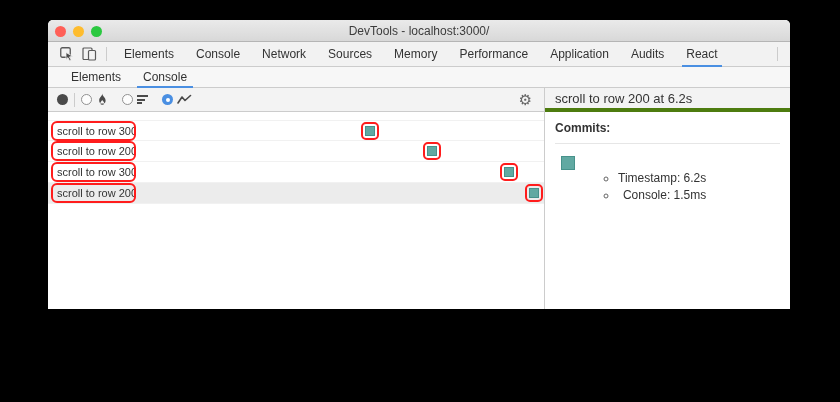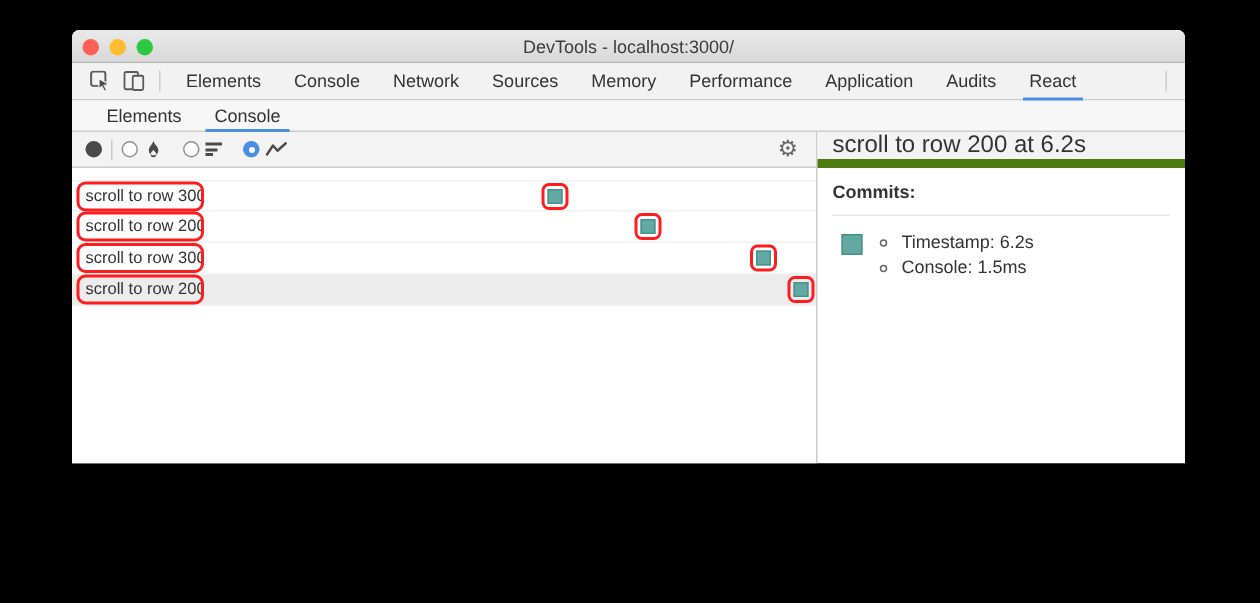--- a/index.html
+++ b/index.html
@@ -85,29 +85,29 @@
     font-size:11px; color:#333; white-space:nowrap; overflow:hidden;
   }
   .cmarker {
     position:absolute; top:50%; transform:translateY(-50%);
     width:18px; height:18px; border:2px solid var(--highlight-red); border-radius:5px;
     display:flex; align-items:center; justify-content:center;
   }
   .csq { width:10px; height:10px; background:var(--teal); border:1px solid var(--teal-border); }
   
   .rheader {
-    height:24px; flex:0 0 24px; background:#f3f3f3; border-bottom:6px solid #4d7c0f;
-    display:flex; align-items:center; padding:0 10px; font-size:16px; color:#333; white-space:nowrap; overflow:hidden;
+    height:24px; flex:0 0 24px; background:#f3f3f3; border-bottom:4px solid #4d7c0f;
+    display:flex; align-items:center; padding:0 10px; font-size:13px; color:#333; white-space:nowrap; overflow:hidden;
   }
   .rbody { padding:9px 10px; }
   .commits-label { font-size:12px; font-weight:bold; color:#333; }
   .rsep { border:none; border-top:1px solid #e6e6e6; margin:8px 0 9px; }
   .commit-detail { display:flex; align-items:flex-start; }
   .legend-sq { width:14px; height:14px; background:var(--teal); border:1px solid var(--teal-border); margin:3px 10px 0 6px; flex:0 0 14px; }
-  .detail-list { margin:0; padding-left:16px; list-style:circle; color:#666; }
+  .detail-list { margin:17px; padding-left:16px; list-style:circle; color:#666;text-align:right; }
   .detail-list li { font-size:12px; line-height:17px; }
   .detail-list li span { color:#333; }
   svg { display:block; }
 </style>
 </head>
 <body>
 
 <div class="canvas">
   <div class="window">
 

